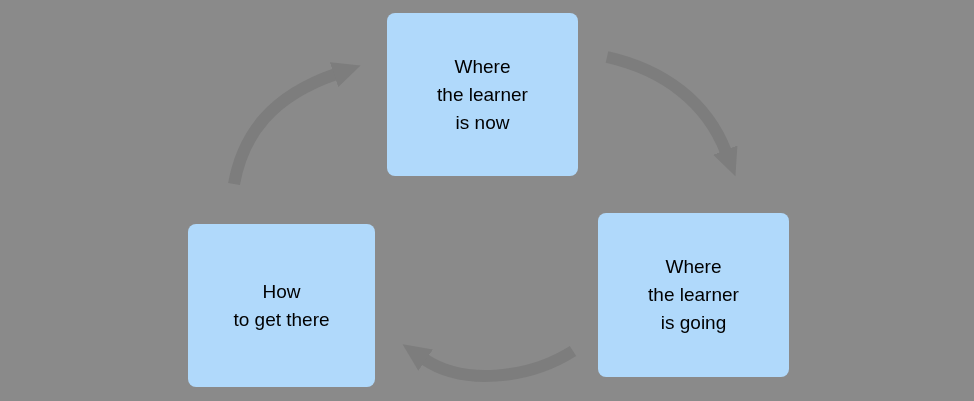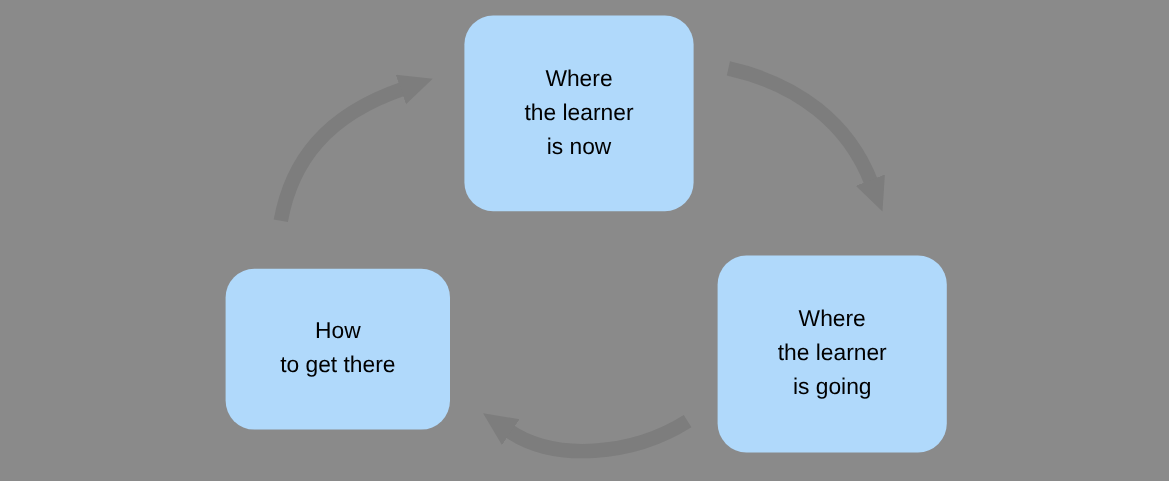--- a/index.html
+++ b/index.html
@@ -24,33 +24,33 @@
     stroke: var(--arrow-color, #7d7d7d);
     stroke-width: 12;
     stroke-linecap: butt;
   }
   .arrow-head {
     fill: var(--arrow-color, #7d7d7d);
   }
   .node {
     position: absolute;
     background: var(--node-fill, #b0d9fb);
-    border-radius: 24px;
+    border-radius: 8px;
     display: flex;
     align-items: center;
     justify-content: center;
     text-align: center;
     font-size: 19px;
     line-height: 28px;
     color: var(--node-text, #000000);
     white-space: pre-line;
   }
   .node-now   { left: 387px; top: 13px;  width: 191px; height: 163px; }
   .node-going { left: 598px; top: 213px; width: 191px; height: 164px; }
-  .node-how   { left: 188px; top: 224px; width: 187px; height: 134px; }
+  .node-how   { left: 188px; top: 224px; width: 187px; height: 163px; }
 </style>
 </head>
 <body>
 
 <div class="stage">
 
   <svg class="arrows" width="974" height="401" viewBox="0 0 974 401" aria-hidden="true">
     <defs>
       <marker id="ah" markerUnits="userSpaceOnUse" markerWidth="32" markerHeight="32" refX="2" refY="13" orient="auto">
         <path class="arrow-head" d="M0,0 L28,13 L0,26 Z"></path>

